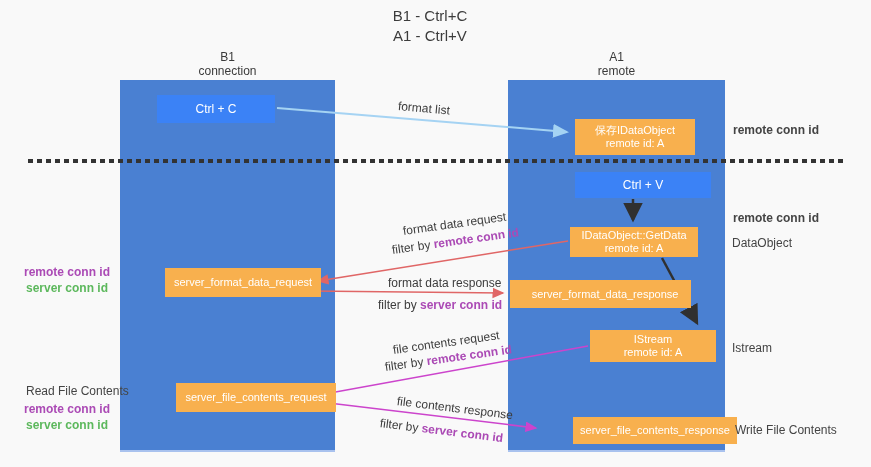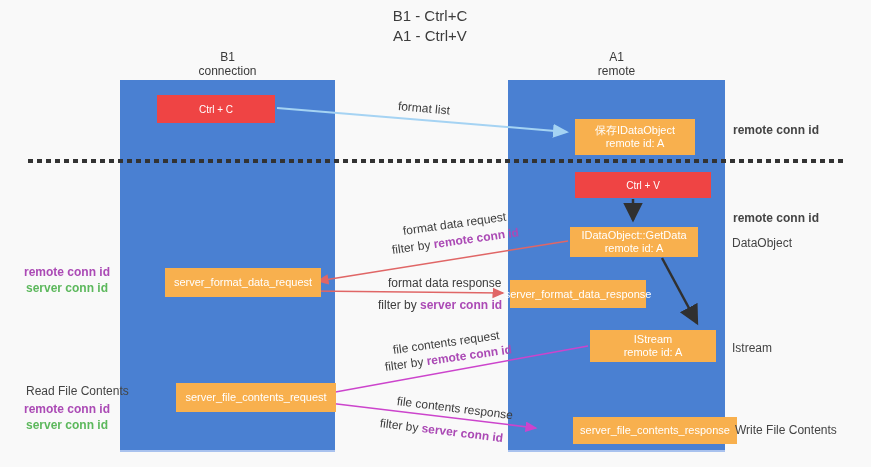--- a/index.html
+++ b/index.html
@@ -31,21 +31,21 @@
   .dashline{
     position:absolute;left:28px;top:159px;width:818px;height:4px;
     background:repeating-linear-gradient(90deg,#333 0 5px,transparent 5px 9px);
   }
   .box{
     position:absolute;
     display:flex;flex-direction:column;align-items:center;justify-content:center;
     color:#fff;font-size:11px;line-height:13px;text-align:center;
   }
   .box.orange{background:#f8b04e;}
-  .box.green{background:#ef4444;font-size:10px;}
+  .box.green{background:#3b82f6;font-size:12px;}
   .arrowlabel{
     position:absolute;font-size:12px;color:#3c3c3c;white-space:nowrap;
     transform-origin:left center;
   }
   .rot-neg{transform:rotate(-8deg);}
   .rot-pos{transform:rotate(7deg);}
   .rot-slight{transform:rotate(5deg);}
   .purple{color:#ab4ab5;font-weight:bold;}
   .greentxt{color:#5cb85c;font-weight:bold;}
   .sidelabel{
@@ -119,21 +119,21 @@
     <span>保存IDataObject</span>
     <span>remote id: A</span>
   </div>
   <div class="box green" style="left:575px;top:172px;width:136px;height:26px;">
     <span>Ctrl + V</span>
   </div>
   <div class="box orange" style="left:570px;top:227px;width:128px;height:30px;">
     <span>IDataObject::GetData</span>
     <span>remote id: A</span>
   </div>
-  <div class="box orange" style="left:510px;top:280px;width:136px;height:28px;">
+  <div class="box orange" style="left:510px;top:280px;width:172px;height:28px;padding-left:9px;">
     <span>server_format_data_response</span>
   </div>
   <div class="box orange" style="left:590px;top:330px;width:126px;height:32px;">
     <span>IStream</span>
     <span>remote id: A</span>
   </div>
   <div class="box orange" style="left:573px;top:417px;width:164px;height:27px;">
     <span>server_file_contents_response</span>
   </div>
 

